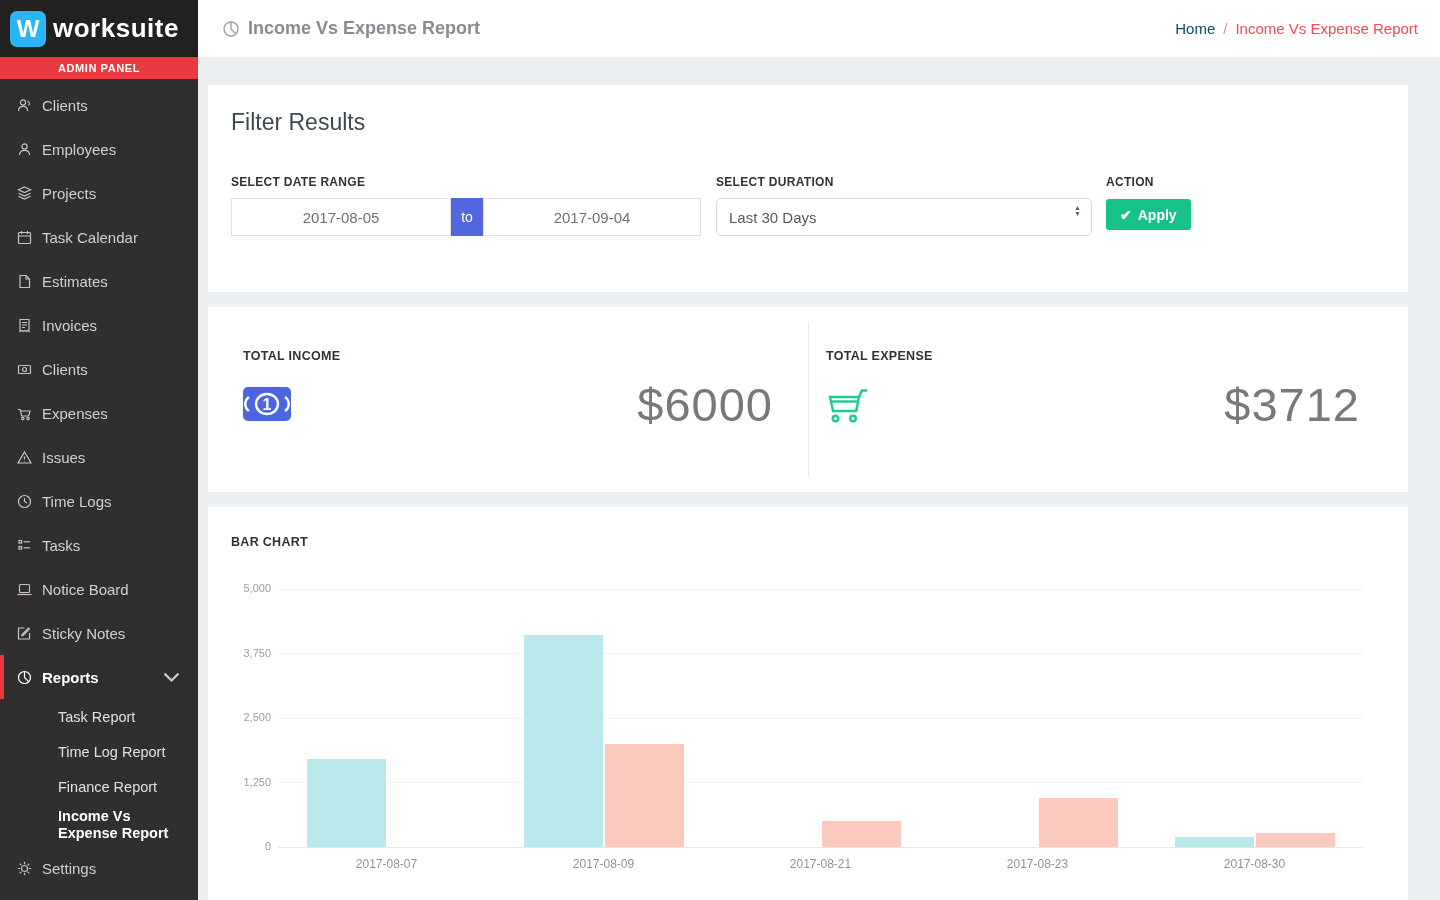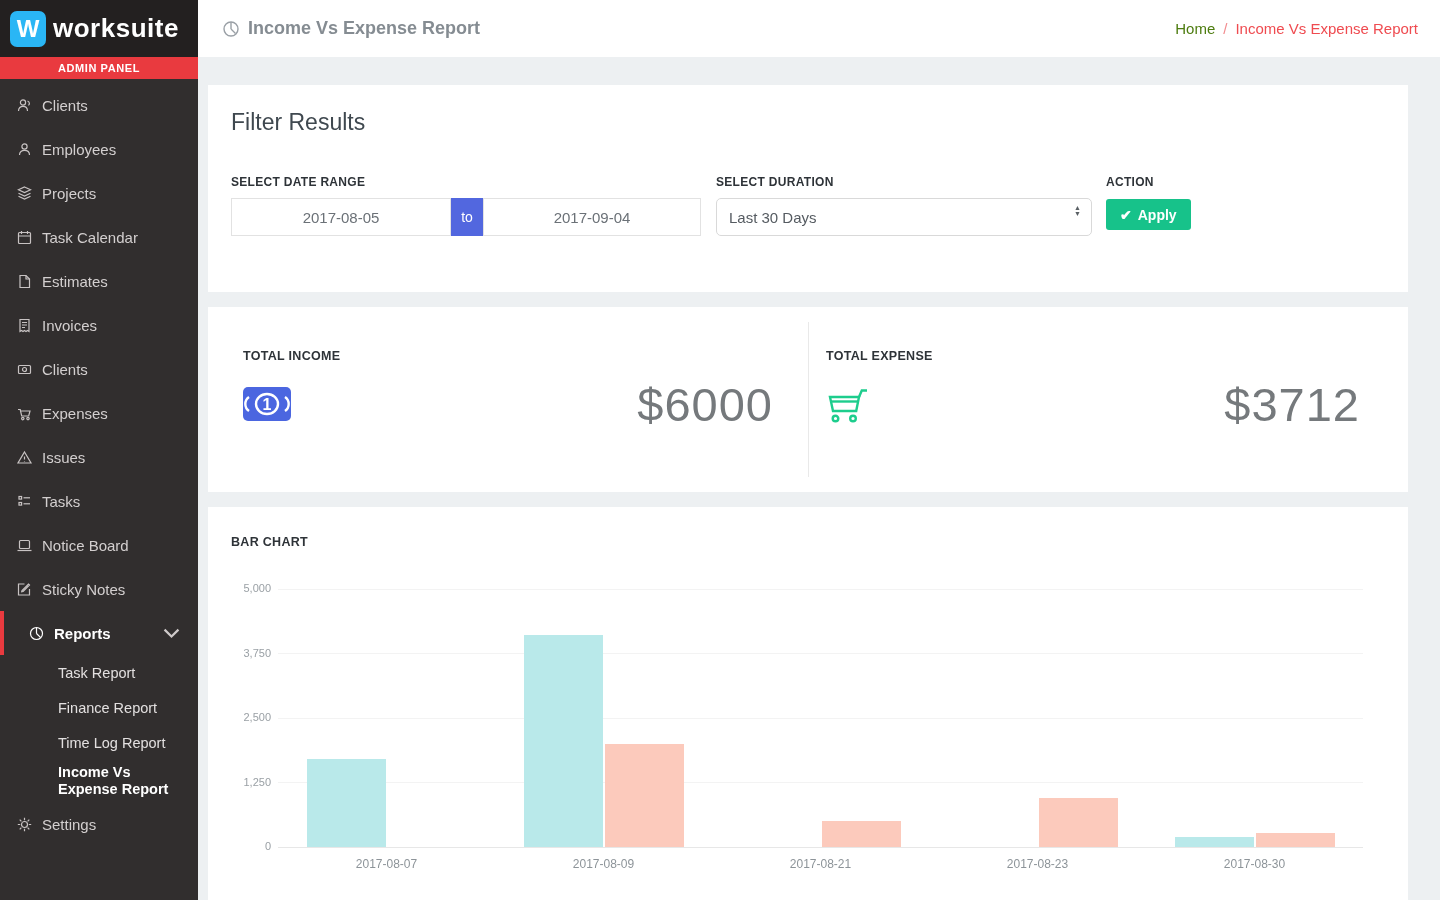--- a/index.html
+++ b/index.html
@@ -10,32 +10,32 @@
   .logo-block { height:57px; background:#232020; display:flex; align-items:center; padding-left:10px; }
   .logo-mark { width:36px; height:36px; background:#2ab6f5; border-radius:7px; color:#fff; font-size:24px; font-weight:bold;
                display:flex; align-items:center; justify-content:center; }
   .logo-text { color:#fff; font-size:26px; font-weight:600; letter-spacing:.5px; margin-left:7px; }
   .admin-banner { height:22px; background:#e93a3f; color:#fff; font-size:11px; font-weight:bold; letter-spacing:.6px;
                   display:flex; align-items:center; justify-content:center; }
   .side-menu { padding-top:4px; }
   .side-item { height:44px; display:flex; align-items:center; padding-left:16px; color:#d3cfcf; font-size:15px; cursor:pointer; }
   .side-item .sicon { width:17px; height:17px; margin-right:9px; display:inline-flex; color:#c8c3c3; flex:0 0 auto; }
   .side-item svg { width:17px; height:17px; }
-  .side-item.active-parent { border-left:4px solid #e93a3f; padding-left:24px; color:#ffffff; font-weight:bold; }
+  .side-item.active-parent { border-left:4px solid #e93a3f; padding-left:12px; color:#ffffff; font-weight:bold; }
   .side-item .chev { margin-left:auto; margin-right:18px; color:#cfcaca; display:inline-flex; }
   .sub-item { min-height:35px; display:flex; align-items:center; padding-left:58px; padding-right:14px; color:#e3e0e0; font-size:14.5px; cursor:pointer; }
   .sub-item.active { color:#ffffff; font-weight:bold; padding-top:4px; padding-bottom:4px; line-height:17px; }
 
   
   .main { position:absolute; left:198px; top:0; width:1242px; height:900px; background:#edf0f2; }
   .topbar { position:absolute; left:0; top:0; width:100%; height:57px; background:#fff; display:flex; align-items:center; }
   .page-title { display:flex; align-items:center; margin-left:24px; color:#858c92; font-size:18px; font-weight:bold; }
   .page-title .ticon { display:inline-flex; margin-right:8px; color:#9aa0a6; }
   .breadcrumb { margin-left:auto; margin-right:22px; font-size:15px; display:flex; align-items:center; gap:8px; }
-  .bc-home { color:#4d7c0f; cursor:pointer; }
+  .bc-home { color:#0c4a6e; cursor:pointer; }
   .bc-sep { color:#f28b8e; }
   .bc-current { color:#ef4b50; }
 
   .card { position:absolute; background:#fff; left:10px; width:1200px; }
   .card-filter { top:85px; height:207px; }
   .card-totals { top:307px; height:185px; }
   .card-chart { top:507px; height:400px; }
 
   .filter-heading { position:absolute; left:23px; top:24px; font-size:23px; color:#3f484f; font-weight:500; }
   .f-label { position:absolute; top:90px; font-size:12px; font-weight:bold; color:#2e3338; letter-spacing:.3px; }
@@ -159,20 +159,29 @@
           <svg viewBox="0 0 17 17" fill="none" stroke="currentColor" stroke-width="1.2">
             <path d="M8.5 3L15 14H2z"></path>
             <path d="M8.5 7.5v3M8.5 12.3v.5"></path>
           </svg>
         </span>
       <span class="slabel">Issues</span>
     </div>
     <div class="side-item">
       <span class="sicon">
           <svg viewBox="0 0 17 17" fill="none" stroke="currentColor" stroke-width="1.2">
+            <circle cx="8.5" cy="8.5" r="6"></circle>
+            <path d="M8.5 5v3.5l2.5 1.5"></path>
+          </svg>
+        </span>
+      <span class="slabel">Time Logs</span>
+    </div>
+    <div class="side-item">
+      <span class="sicon">
+          <svg viewBox="0 0 17 17" fill="none" stroke="currentColor" stroke-width="1.2">
             <rect x="3" y="3.5" width="2.6" height="2.6"></rect>
             <path d="M7.5 4.8H14"></path>
             <rect x="3" y="9.5" width="2.6" height="2.6"></rect>
             <path d="M7.5 10.8H14"></path>
           </svg>
         </span>
       <span class="slabel">Tasks</span>
     </div>
     <div class="side-item">
       <span class="sicon">
@@ -201,22 +210,22 @@
           </svg>
         </span>
       <span class="slabel">Reports</span>
       <span class="chev">
           <svg width="11" height="7" viewBox="0 0 11 7" fill="none" stroke="currentColor" stroke-width="1.4">
             <polyline points="1,1 5.5,5.5 10,1"></polyline>
           </svg>
         </span>
     </div>
     <div class="sub-item">Task Report</div>
+    <div class="sub-item">Time Log Report</div>
     <div class="sub-item">Finance Report</div>
-    <div class="sub-item">Time Log Report</div>
     <div class="sub-item active">Income Vs Expense Report</div>
 
     <div class="side-item">
       <span class="sicon">
           <svg viewBox="0 0 17 17" fill="none" stroke="currentColor" stroke-width="1.2">
             <circle cx="8.5" cy="8.5" r="3"></circle>
             <path d="M8.5 1.8v2.4M8.5 12.8v2.4M1.8 8.5h2.4M12.8 8.5h2.4M3.7 3.7l1.7 1.7M11.6 11.6l1.7 1.7M13.3 3.7l-1.7 1.7M5.4 11.6l-1.7 1.7"></path>
           </svg>
         </span>
       <span class="slabel">Settings</span>

